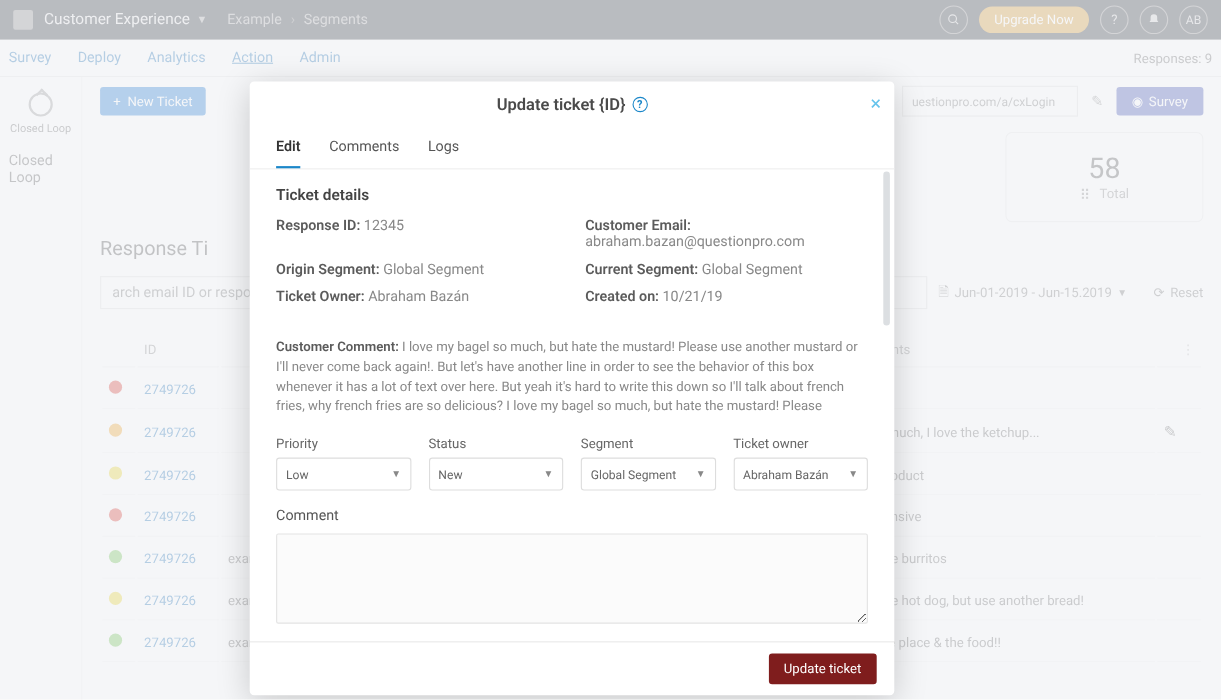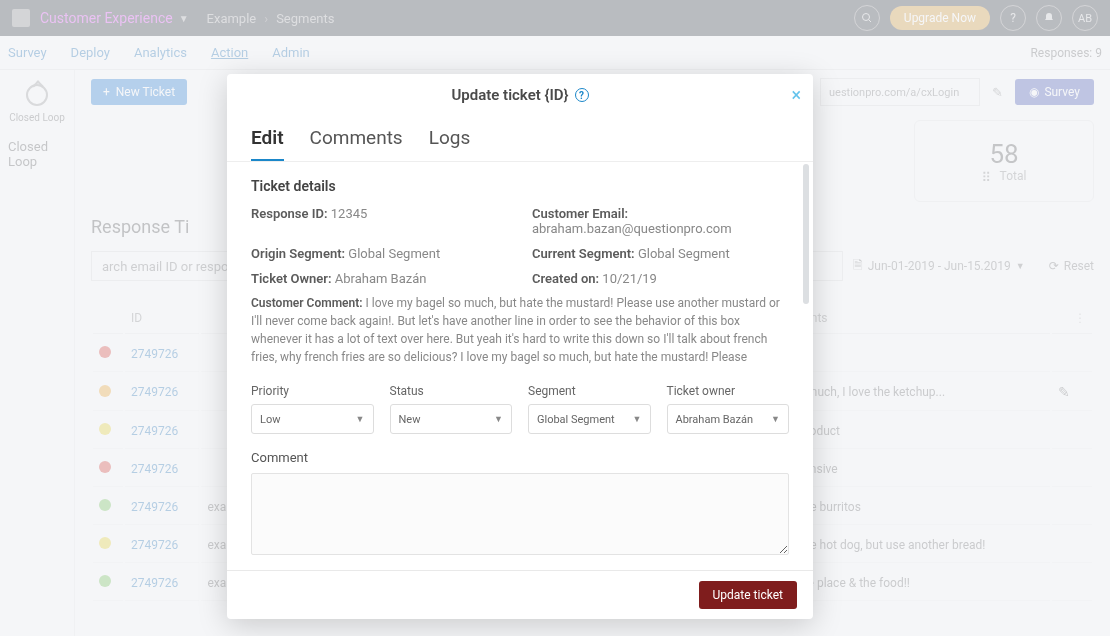--- a/index.html
+++ b/index.html
@@ -1,21 +1,21 @@
 <!DOCTYPE html>
 <html><head>
 <meta charset="utf-8">
 <style>
 * { margin:0; padding:0; box-sizing:border-box; font-family:-apple-system,BlinkMacSystemFont,"Segoe UI",Roboto,sans-serif; }
 body { width:1110px; height:636px; overflow:hidden; background:#fff; position:relative; font-size:13px; color:#333; }
 
 
 .topbar { height:36px; background:#2a2f38; color:#d0d4d9; display:flex; align-items:center; padding:0 12px; }
 .topbar .logo { width:18px; height:18px; background:#888; border-radius:2px; margin-right:10px; display:inline-block; }
-.topbar .product { font-size:14px; color:#d946ef; margin-right:6px; }
+.topbar .product { font-size:14px; color:#e5e5e5; margin-right:6px; }
 .topbar .chev { font-size:10px; color:#aaa; margin-right:18px; }
 .breadcrumb { color:#aaa; display:flex; align-items:center; gap:8px; }
 .breadcrumb .crumb { color:#aaa; }
 .breadcrumb .sep { color:#777; }
 .topbar-right { margin-left:auto; display:flex; align-items:center; gap:10px; }
 .icon-circle { width:26px; height:26px; border:1px solid #888; border-radius:50%; display:flex; align-items:center; justify-content:center; color:#ccc; font-size:12px; }
 .upgrade-btn { background:#d4962b; color:#fff; padding:5px 14px; border-radius:14px; font-size:12px; border:none; }
 .avatar { width:26px; height:26px; border:1px solid #888; border-radius:50%; display:flex; align-items:center; justify-content:center; font-size:11px; color:#ccc; }
 
 
@@ -65,29 +65,29 @@
 
 
 .modal-backdrop { position:absolute; inset:0; background:rgba(241,243,245,0.72); }
 .modal { position:absolute; left:227px; top:74px; width:586px; background:#fff; border-radius:4px; box-shadow:0 6px 30px rgba(0,0,0,0.18); }
 .modal-header { height:42px; display:flex; align-items:center; justify-content:center; position:relative; border-bottom:none; }
 .modal-title { font-size:15px; font-weight:600; color:#4a4a4a; }
 .modal-help { color:#1b87c9; font-size:13px; margin-left:6px; width:14px; height:14px; border:1.5px solid #1b87c9; border-radius:50%; display:flex; align-items:center; justify-content:center; font-size:10px; font-weight:bold; }
 .modal-close { position:absolute; right:12px; top:10px; color:#64c3ec; font-size:18px; cursor:pointer; }
 
 .modal-tabs { display:flex; gap:26px; padding:0 24px; border-bottom:1px solid #eee; }
-.modal-tabs .mtab { padding:10px 0 10px; font-size:19px; color:#555; cursor:pointer; }
+.modal-tabs .mtab { padding:10px 0 10px; font-size:13px; color:#555; cursor:pointer; }
 .modal-tabs .mtab.active { font-weight:600; border-bottom:2px solid #1b87c9; color:#333; }
 
 .modal-body { padding:16px 24px 12px; position:relative; }
 .modal-body .scrollbar { position:absolute; right:4px; top:2px; width:6px; height:140px; background:#dcdfe2; border-radius:3px; }
 .section-h { font-size:14px; font-weight:600; color:#444; margin-bottom:12px; }
 .detail-grid { display:grid; grid-template-columns:1fr 1fr; gap:10px 24px; font-size:13px; color:#888; }
 .detail-grid b { color:#5b5b5b; font-weight:600; }
-.comment-block { font-size:12px; color:#888; margin-top:8px; line-height:1.5; }
+.comment-block { font-size:12px; color:#888; margin-top:28px; line-height:1.5; }
 .comment-block b { color:#5b5b5b; font-weight:600; }
 
 .form-row { display:flex; gap:16px; margin-top:18px; }
 .form-col { flex:1; }
 .form-col label { font-size:12px; color:#666; display:block; margin-bottom:6px; }
 .form-col .sel { height:30px; border:1px solid #ddd; border-radius:3px; width:100%; display:flex; align-items:center; padding:0 8px; font-size:11px; color:#666; justify-content:space-between; }
 .form-col .sel .caret { font-size:9px; color:#888; }
 
 .comment-label { font-size:13px; color:#555; margin-top:16px; margin-bottom:8px; }
 .comment-area { width:100%; height:82px; border:1px solid #e3e3e3; background:#fbfbfb; border-radius:2px; }

